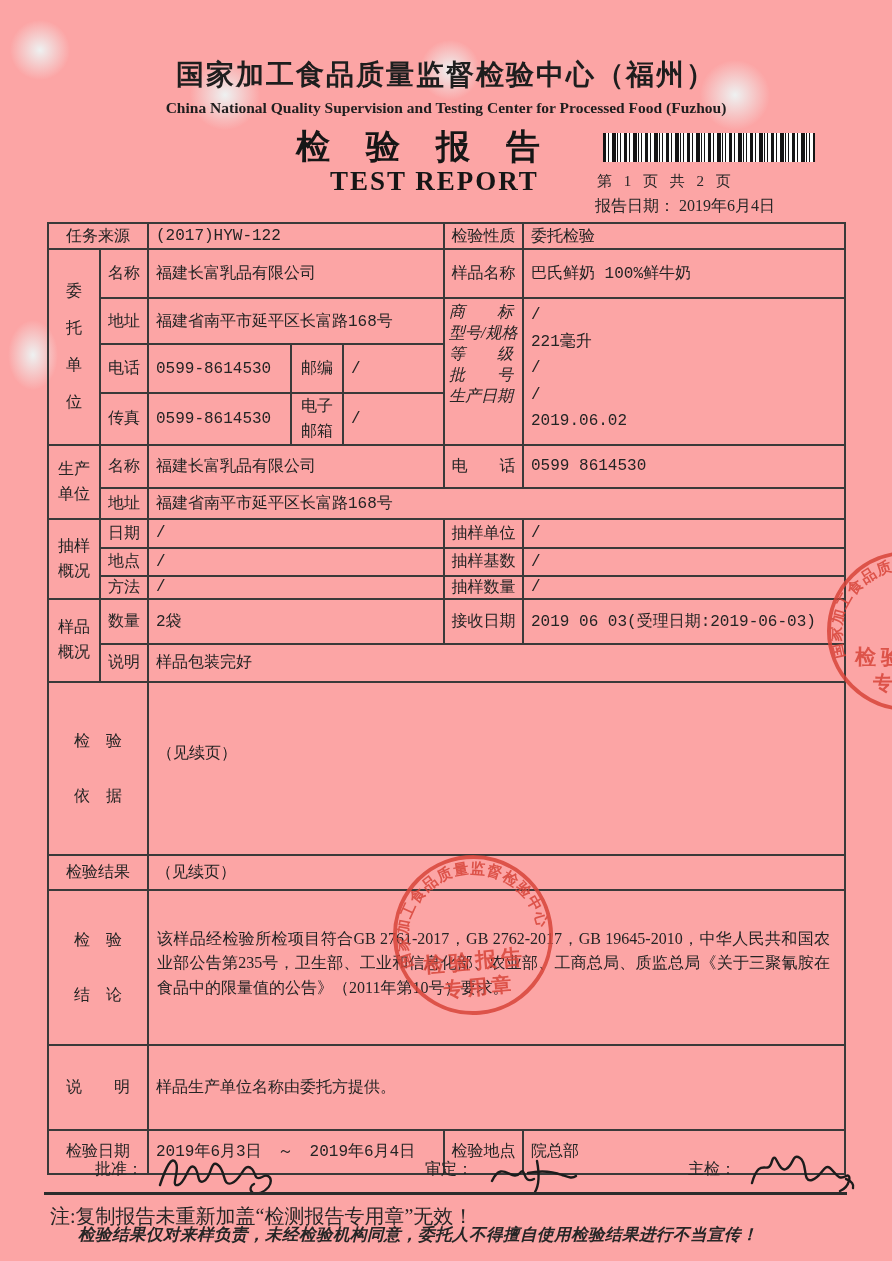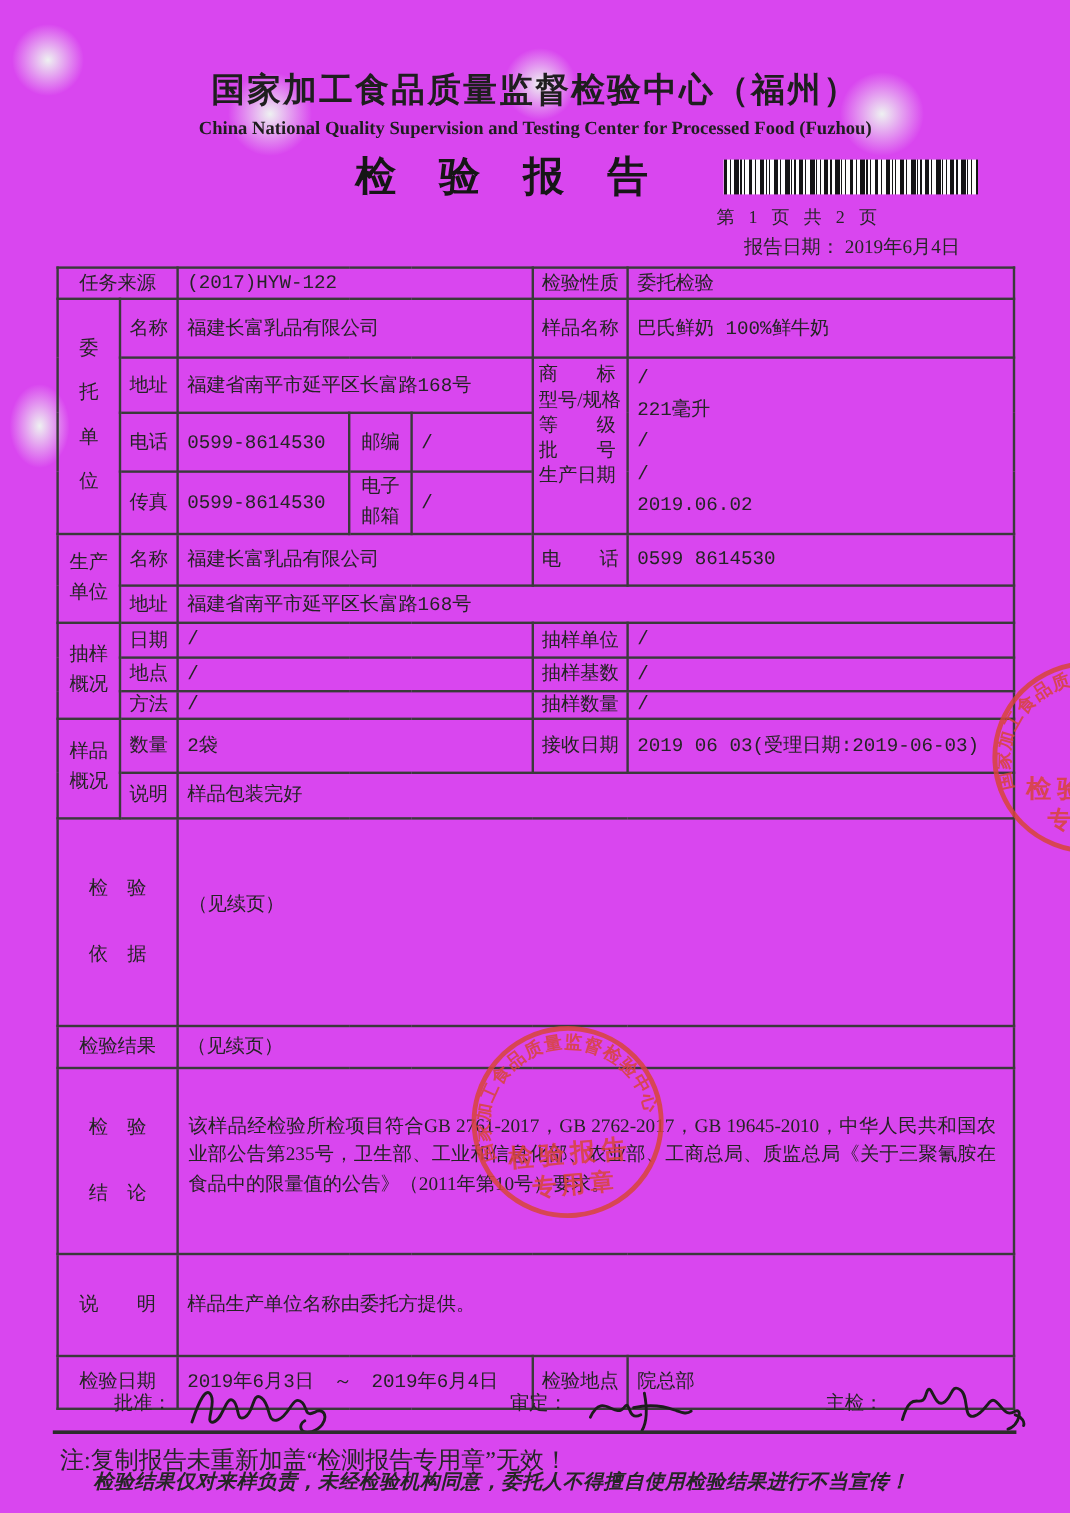--- a/index.html
+++ b/index.html
@@ -1,19 +1,19 @@
 <!DOCTYPE html>
 <html><head>
 <meta charset="utf-8">
 <style>
   html,body{margin:0;padding:0;background:#e8e8e8;}
   .page{
     position:relative;
     width:892px;height:1261px;
-    background:#d946ef;
+    background:#fca5a5;
     overflow:hidden;
     font-family:"Liberation Serif","DejaVu Serif",serif;
     color:#262626;
   }
   
   .blot{position:absolute;border-radius:50%;
     background:radial-gradient(closest-side,#eef1f1,rgba(255,255,255,0));
     pointer-events:none;}
   
   .org-cn{position:absolute;top:56px;left:0;width:100%;
@@ -24,33 +24,33 @@
     font-size:34px;font-weight:bold;letter-spacing:36px;color:#161616;white-space:nowrap;}
   .title-en{position:absolute;top:166px;left:330px;
     font-size:27px;font-weight:bold;letter-spacing:2px;color:#161616;}
   .barcode{position:absolute;top:133px;left:603px;width:212px;height:29px;
     background:repeating-linear-gradient(90deg,
       #141414 0 3px,#fdfdfc 3px 5px,#141414 5px 6px,#fdfdfc 6px 9px,
       #141414 9px 13px,#fdfdfc 13px 14px,#141414 14px 15px,#fdfdfc 15px 17px,
       #141414 17px 18px,#fdfdfc 18px 21px);}
   .page-info{position:absolute;top:172px;left:597px;font-size:15px;letter-spacing:4px;}
   .report-no{position:absolute;top:198px;left:55px;font-size:16px;}
-  .report-date{position:absolute;top:196px;left:595px;font-size:16px;margin-left:25px;}
+  .report-date{position:absolute;top:196px;left:595px;font-size:16px;}
   
   .tbl-wrap{position:absolute;top:222px;left:47px;}
   table{border-collapse:collapse;table-layout:fixed;width:797px;}
   td{border:2px solid #3a3a3a;font-size:16px;color:#242424;
      padding:0 4px;vertical-align:middle;overflow:hidden;}
   td.lab{text-align:center;padding:0 2px;}
   td.val{text-align:left;padding-left:7px;font-family:Liberation Mono, monospace;}
   .vtext{width:18px;margin:0 auto;line-height:2.3;word-break:break-all;text-align:center;}
   .v2line{width:2.2em;margin:0 auto;line-height:1.55;word-break:break-all;text-align:center;}
   td.stack{vertical-align:top;padding-top:3px;}
   .stack .ln{line-height:26.5px;white-space:nowrap;}
-  td.stack-lab{vertical-align:top;padding-top:3px;text-align:left;padding-left:4px;}
+  td.stack-lab{vertical-align:top;padding-top:3px;text-align:left;padding-left:4px;font-style:italic;}
   .gap-label div{line-height:1.2;}
   .gap-label .g2{margin-top:35px;}
   td.basis-val{vertical-align:top;padding:60px 0 0 8px;}
   td.concl{vertical-align:top;padding:36px 14px 0 8px;line-height:24.5px;text-align:justify;}
   
   .sig-row{position:absolute;top:1143px;left:0;width:892px;height:52px;}
   .sig-label{position:absolute;font-size:16px;top:16px;}
   .sig-svg{position:absolute;top:0;}
   .sig-svg path{fill:none;stroke:#1c1c1c;stroke-width:2.4;stroke-linecap:round;stroke-linejoin:round;}
   .rule{position:absolute;top:1192px;left:44px;width:803px;height:3px;background:#2c2c2c;}
@@ -69,20 +69,21 @@
 
   <div class="blot" style="top:20px;left:10px;width:60px;height:60px;"></div>
   <div class="blot" style="top:60px;left:190px;width:70px;height:70px;"></div>
   <div class="blot" style="top:40px;left:420px;width:60px;height:60px;"></div>
   <div class="blot" style="top:60px;left:700px;width:70px;height:70px;"></div>
   <div class="blot" style="top:320px;left:8px;width:50px;height:70px;"></div>
 
   <div class="org-cn">国家加工食品质量监督检验中心（福州）</div>
   <div class="org-en">China National Quality Supervision and Testing Center for Processed Food (Fuzhou)</div>
   <div class="title-cn">检验报告</div>
+  <div class="title-en">TEST REPORT</div>
   <div class="barcode"></div>
   <div class="page-info">第 1 页 共 2 页</div>
   <div class="report-date">报告日期： 2019年6月4日</div>
 
   <div class="tbl-wrap">
   <table>
     <colgroup>
       <col style="width:52px">
           <col style="width:48px">
           <col style="width:143px">

